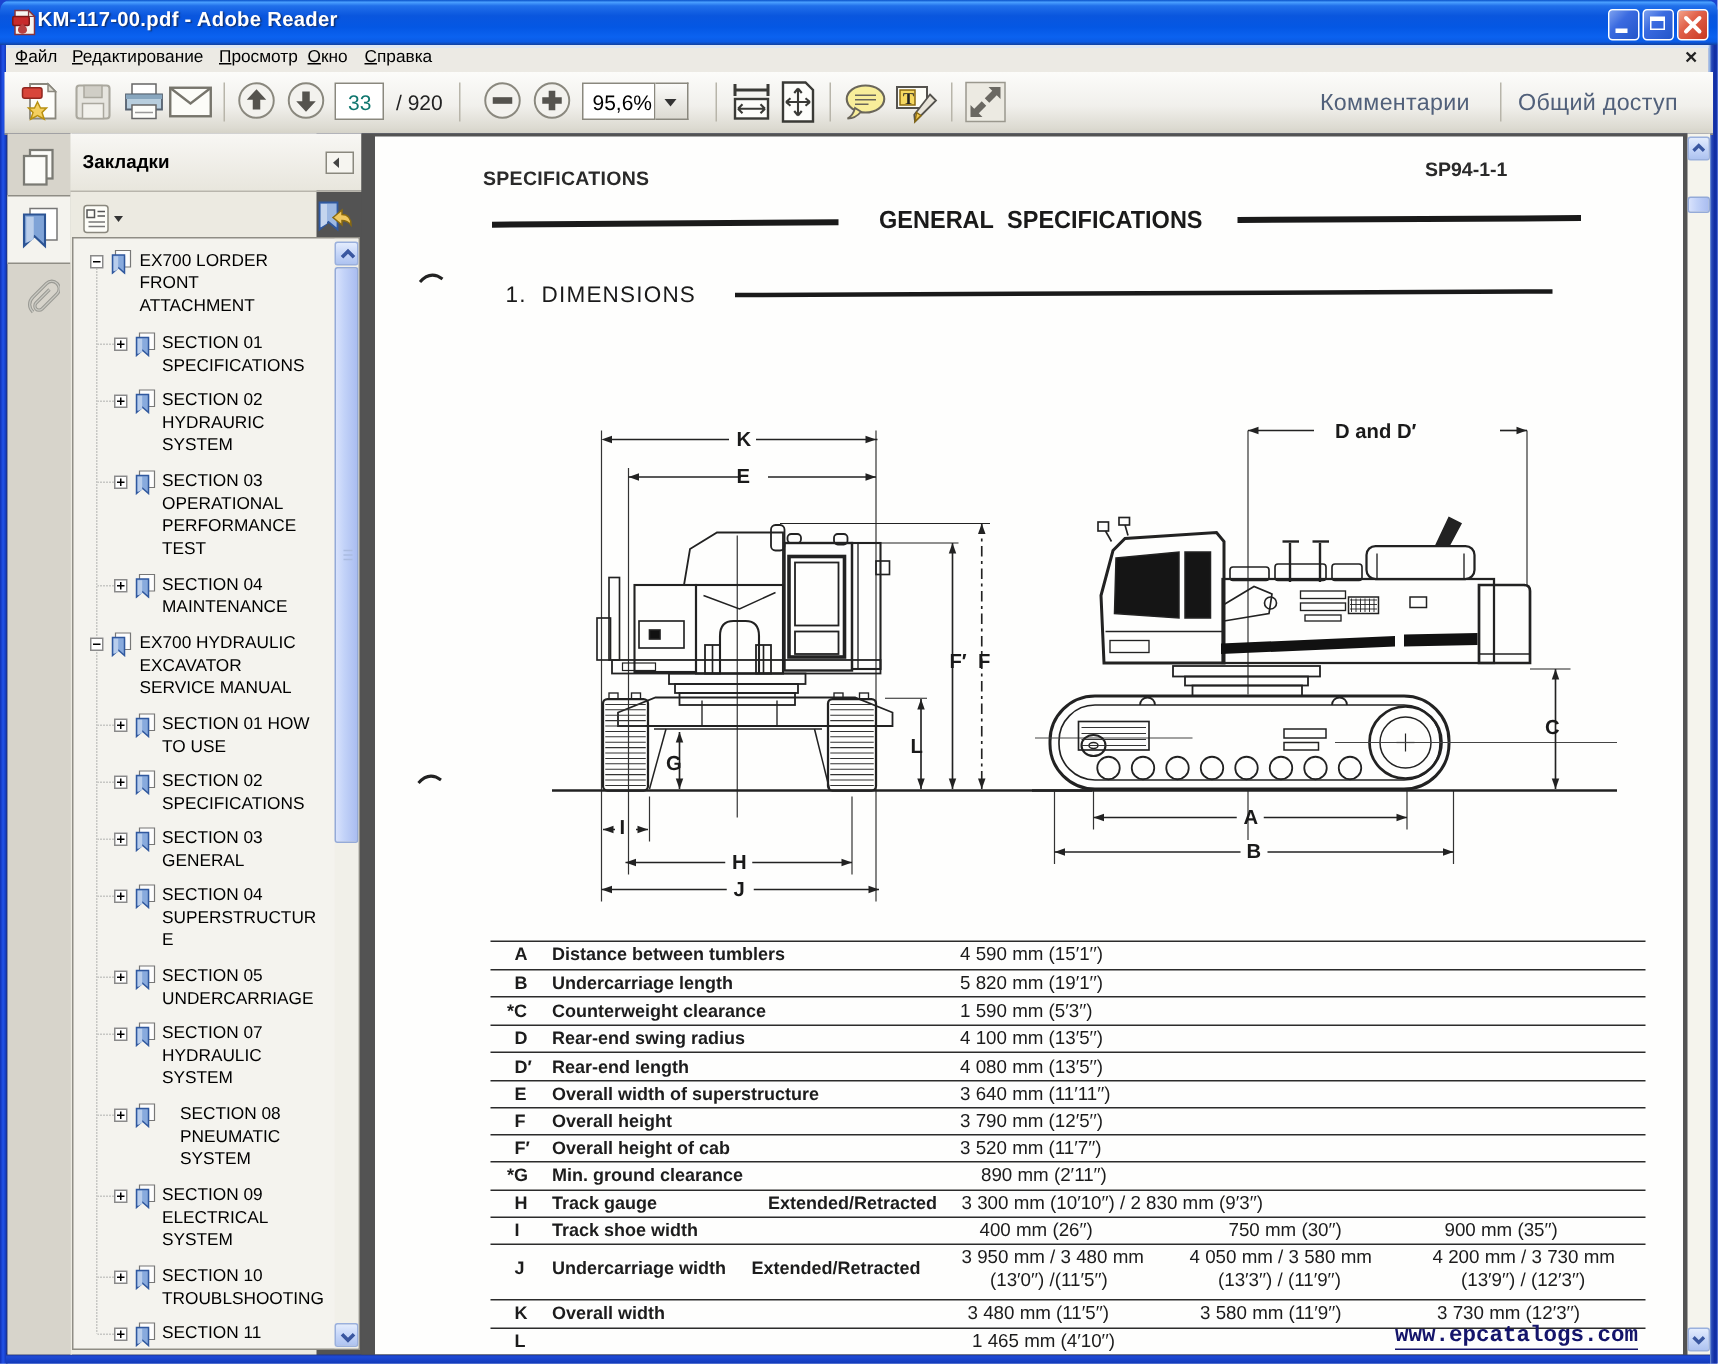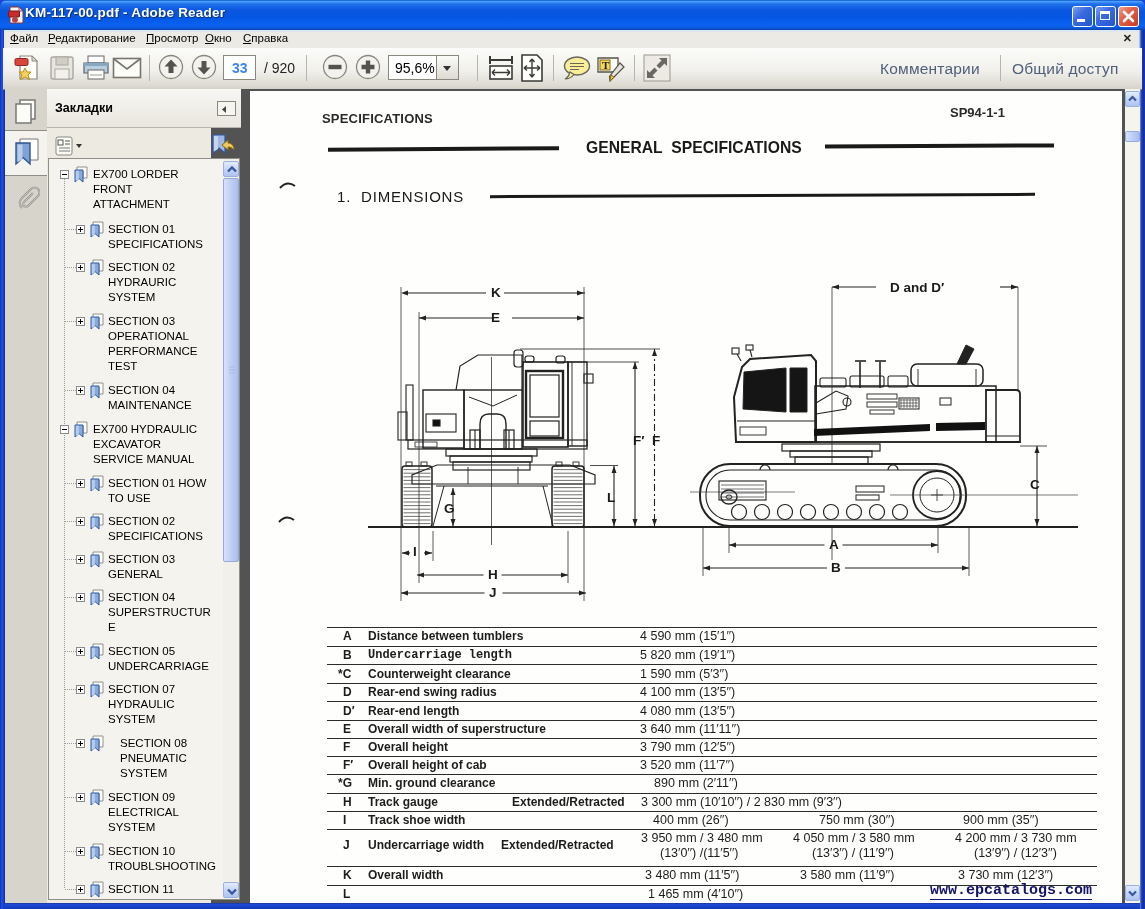--- a/index.html
+++ b/index.html
@@ -120,21 +120,21 @@
   <svg class="abs" style="left:155px;top:6px;" width="26" height="26" viewBox="0 0 26 26">
    <circle cx="13" cy="13" r="11.5" fill="#f3f2ee" stroke="#8a887e" stroke-width="1.3"></circle>
    <path d="M13 5.5 L19.5 12.5 L15.5 12.5 L15.5 19 L10.5 19 L10.5 12.5 L6.5 12.5 Z" fill="#55534e"></path>
   </svg>
   <svg class="abs" style="left:188px;top:6px;" width="26" height="26" viewBox="0 0 26 26">
    <circle cx="13" cy="13" r="11.5" fill="#f3f2ee" stroke="#8a887e" stroke-width="1.3"></circle>
    <path d="M13 20.5 L6.5 13.5 L10.5 13.5 L10.5 7 L15.5 7 L15.5 13.5 L19.5 13.5 Z" fill="#55534e"></path>
   </svg>
 
   <div class="abs" style="left:220px;top:7px;width:33px;height:25px;background:#fff;border:1px solid #8a887e;box-sizing:border-box;">
-   <span style="position:absolute;left:8px;top:4px;font-size:14px;color:#3b82f6;font-weight:bold;">33</span>
+   <span style="position:absolute;left:8px;top:4px;font-size:14px;color:#0f766e;">33</span>
       </div>
   <div class="abs" style="left:261px;top:12px;font-size:14px;color:#222;">/  920</div>
   <div class="tsep" style="left:303px;"></div>
 
   <svg class="abs" style="left:319px;top:6px;" width="26" height="26" viewBox="0 0 26 26">
    <circle cx="13" cy="13" r="11.5" fill="#f3f2ee" stroke="#8a887e" stroke-width="1.3"></circle>
    <rect x="6.5" y="10.8" width="13" height="4.4" fill="#55534e"></rect>
   </svg>
   <svg class="abs" style="left:352px;top:6px;" width="26" height="26" viewBox="0 0 26 26">
    <circle cx="13" cy="13" r="11.5" fill="#f3f2ee" stroke="#8a887e" stroke-width="1.3"></circle>
@@ -689,21 +689,21 @@
 <div class="trule" style="left:77px;top:682.5px;width:770px;"></div>
 <div class="trule" style="left:77px;top:701.5px;width:770px;"></div>
 <div class="trule" style="left:77px;top:719.5px;width:770px;"></div>
 <div class="trule" style="left:77px;top:738px;width:770px;"></div>
 <div class="trule" style="left:77px;top:775px;width:770px;"></div>
 <div class="trule" style="left:77px;top:794px;width:770px;"></div>
 
 <div class="tl" style="left:93px;top:538px;">A</div>
 <div class="tl" style="left:118px;top:538px;">Distance between tumblers</div>
 <div class="tl" style="left:93px;top:557px;">B</div>
-<div class="tl" style="left:118px;top:557px;font-family:Liberation Mono, monospace;">Undercarriage length</div>
+<div class="tl" style="left:118px;top:557px;">Undercarriage length</div>
 <div class="tl" style="left:88px;top:575.5px;">*C</div>
 <div class="tl" style="left:118px;top:575.5px;">Counterweight clearance</div>
 <div class="tl" style="left:93px;top:594px;">D</div>
 <div class="tl" style="left:118px;top:594px;">Rear-end swing radius</div>
 <div class="tl" style="left:93px;top:612.5px;">D′</div>
 <div class="tl" style="left:118px;top:612.5px;">Rear-end length</div>
 <div class="tl" style="left:93px;top:631px;">E</div>
 <div class="tl" style="left:118px;top:631px;">Overall width of superstructure</div>
 <div class="tl" style="left:93px;top:649px;">F</div>
 <div class="tl" style="left:118px;top:649px;">Overall height</div>

